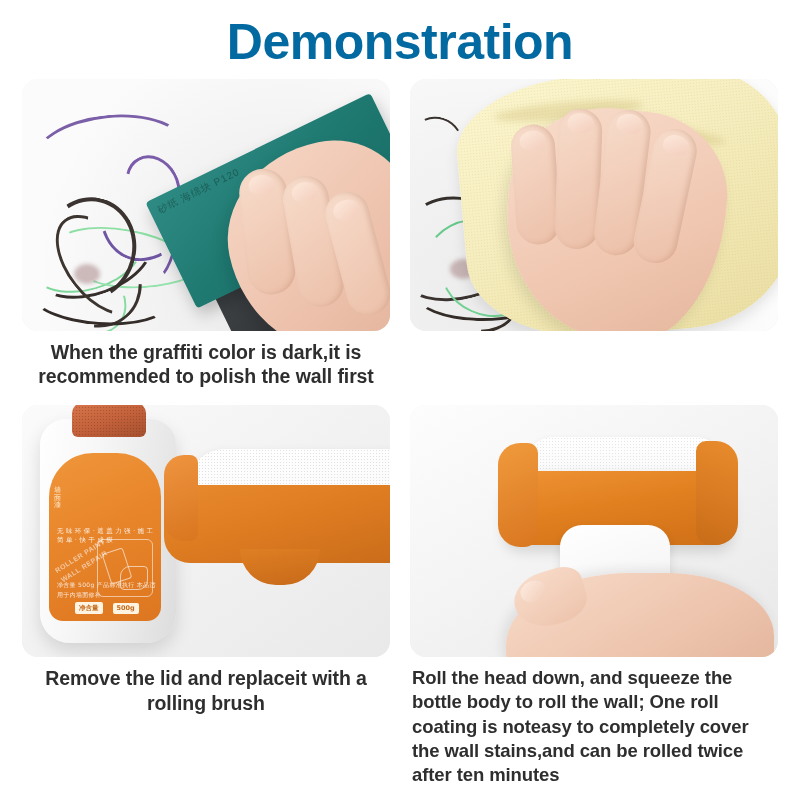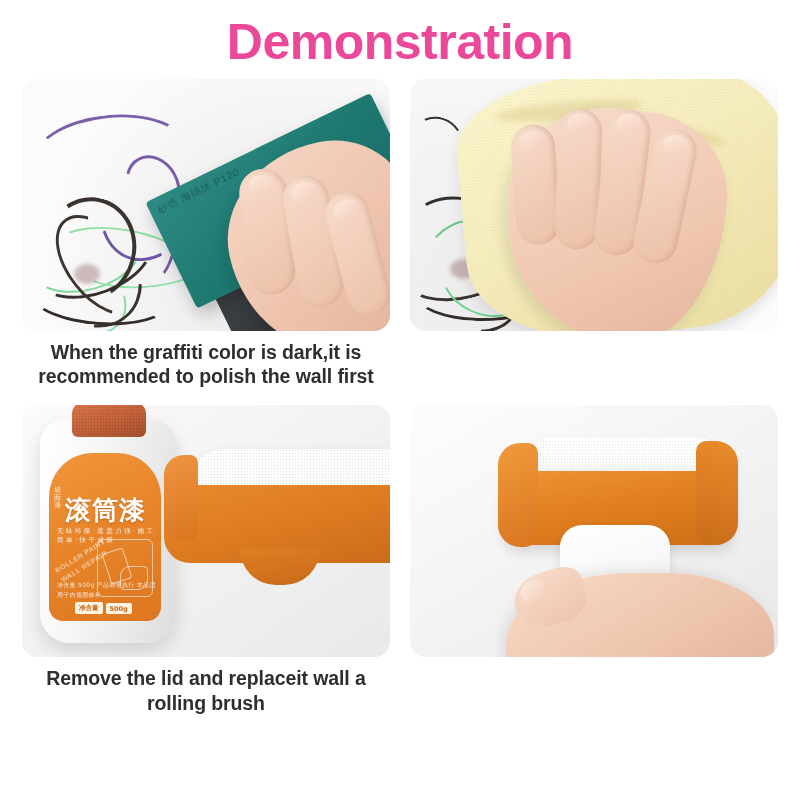--- a/index.html
+++ b/index.html
@@ -7,21 +7,21 @@
     width:800px;height:800px;background:#ffffff;
     font-family:"Liberation Sans", sans-serif;
     overflow:hidden;
   }
   .page{position:relative;width:800px;height:800px;box-sizing:border-box;}
 
   .page-title{
     text-align:center;
     font-size:50px;
     font-weight:bold;
-    color:#ec4899;
+    color:#0369a1;
     letter-spacing:-0.5px;
     margin:16px 0 10px 0;
     line-height:1.05;
   }
 
   .grid{
     display:grid;
     grid-template-columns:1fr 1fr;
     column-gap:20px;
     padding:0 22px;
@@ -204,21 +204,21 @@
   }
   .lbl-art:before{content:"";position:absolute;left:8px;top:10px;width:20px;height:30px;
     border:1.2px solid rgba(255,255,255,.6);border-radius:3px;transform:rotate(-18deg);}
   .lbl-art:after{content:"";position:absolute;right:4px;bottom:6px;width:26px;height:22px;
     border:1.2px solid rgba(255,255,255,.6);border-radius:10px 4px 10px 4px;}
   .lbl-foot{
     position:absolute;left:8px;bottom:22px;color:rgba(255,255,255,.8);font-size:6px;
     font-family:"DejaVu Sans", sans-serif;letter-spacing:.3px;line-height:1.6;
   }
   .badge{
-    position:absolute;left:26px;bottom:7px;display:flex;gap:3px;align-items:flex-end;
+    position:absolute;left:26px;bottom:7px;display:flex;gap:10px;align-items:center;
   }
   .badge span{
     background:#fff4e2;color:#c56a1c;font-size:6.5px;font-weight:bold;
     padding:1.5px 4px;border-radius:2px;font-family:"DejaVu Sans", sans-serif;
   }
 
   .roller3{position:absolute;right:-4px;top:44px;width:230px;height:150px;}
   .roller3 .fleece{
     position:absolute;left:22px;top:0;width:214px;height:78px;
     background:linear-gradient(175deg,#ffffff 0%,#fbfbfb 55%,#ededed 100%);
@@ -397,55 +397,55 @@
   <div class="grid" style="margin-top:16px;">
 
     <div class="cell">
       <div class="photo">
         <div class="bg3"></div>
 
         <div class="bottle">
           <div class="cap"></div>
           <div class="label">
             <div class="lbl-tag">墙面漆</div>
-            <div class="lbl-main">滚筒漆</div>
             <div class="lbl-sub">无 味 环 保 · 遮 盖 力 强 · 施 工 简 单 · 快 干 成 膜</div>
             <div class="lbl-diag">ROLLER PAINT · WALL REPAIR</div>
             <div class="lbl-art"></div>
             <div class="lbl-foot">净含量 500g  产品标准执行
 本品适用于内墙面修补</div>
             <div class="badge">
               <span>净含量</span>
               <span>500g</span>
             </div>
           </div>
         </div>
 
         <div class="roller3">
           <div class="fleece"></div>
           <div class="body"></div>
           <div class="lipL"></div>
           <div class="stem"></div>
         </div>
       </div>
-      <div class="caption">Remove the lid and replaceit wall a rolling brush</div>
+      <div class="caption">Remove the lid and replaceit with a rolling brush</div>
     </div>
 
     <div class="cell">
       <div class="photo">
         <div class="bg4"></div>
 
         <div class="roller4">
           <div class="fleece"></div>
           <div class="body"></div>
           <div class="earL"></div>
           <div class="earR"></div>
           <div class="neck"></div>
         </div>
 
         <div class="bottle4"></div>
         <div class="hand4"></div>
         <div class="thumb4"></div>
         <div class="thumbnail4"></div>
       </div>
+      <div class="caption small">Roll the head down, and squeeze the bottle body to roll the wall; One roll coating is noteasy to completely cover the wall stains,and can be rolled twice after ten minutes</div>
     </div>
   </div>
 </div>
 
 </body></html>

